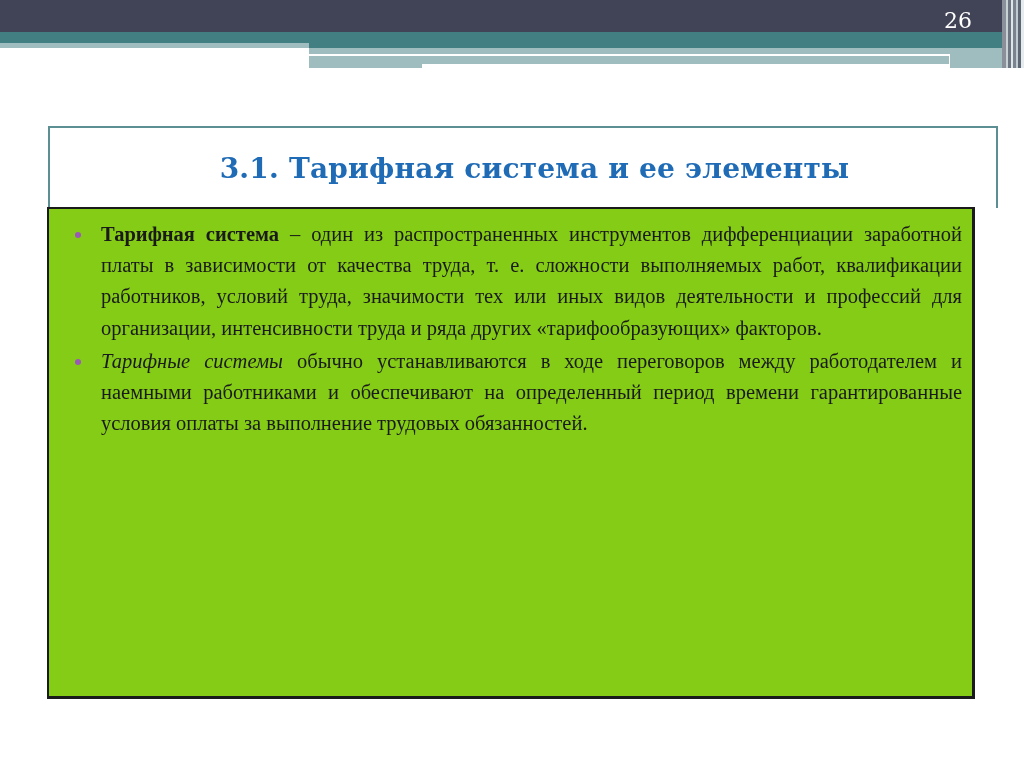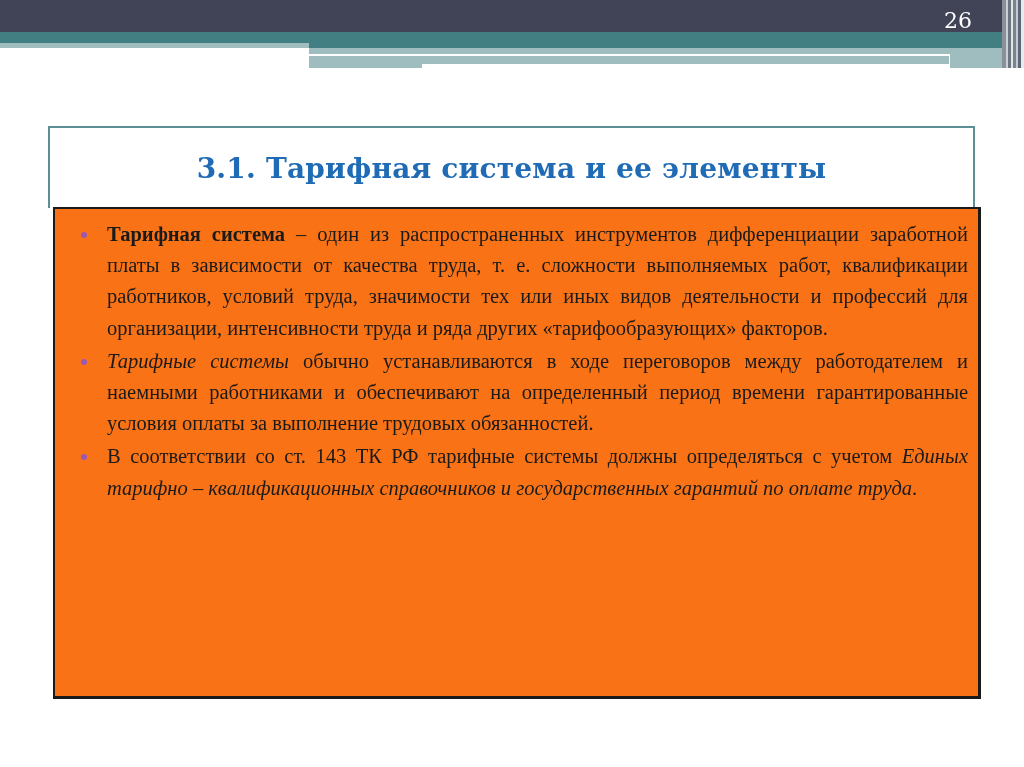--- a/index.html
+++ b/index.html
@@ -18,30 +18,30 @@
   .stripe-d { position: absolute; left: 422px; top: 64px; width: 528px; height: 4px; background: #ffffff; }
   .vlines { position: absolute; right: 0; top: 0; width: 22px; height: 68px; display: flex; }
   .vlines span { display: block; height: 100%; }
   .slide-num {
     position: absolute; right: 52px; top: 8px;
     color: #ffffff; font-size: 22px; font-family: "DejaVu Serif", serif;
   }
   .title-box {
     position: absolute; left: 48px; top: 126px; width: 923px; height: 80px;
     border: 2px solid #5b8f93; border-bottom: none; background: #ffffff;
-    display: flex; align-items: center; justify-content: center;
+    display: flex; align-items: center; justify-content: center; padding-left: 23px;
   }
   .title-text {
     color: #1f6bb5; font-weight: bold; font-size: 28px;
     font-family: "DejaVu Serif", serif; letter-spacing: 0.2px;
   }
   .body-box {
-    position: absolute; left: 53px; top: 207px; width: 923px; height: 487px;
+    position: absolute; left: 47px; top: 207px; width: 923px; height: 487px;
     border: 2px solid #1a1a1a; border-right-width: 3px; border-bottom-width: 3px;
-    background: #f97316;
+    background: #84cc16;
   }
   .bullets { list-style: none; margin: 0; padding: 10px 10px 0 52px; }
   .bullets li {
     position: relative; font-size: 20.5px; line-height: 31.2px; color: #1a1a1a;
     text-align: justify; margin-bottom: 2px;
     font-family: "Liberation Serif", "DejaVu Serif", serif;
   }
   .bullets li .dot {
     position: absolute; left: -26px; top: 13px; width: 6px; height: 6px;
     border-radius: 50%; background: #9b59b6;
@@ -78,17 +78,14 @@
 </div>
 
 <div class="body-box">
   <ul class="bullets">
     <li>
       <span class="dot"></span><span class="b">Тарифная система</span><span> – один из распространенных инструментов дифференциации заработной платы в зависимости от качества труда, т. е. сложности выполняемых работ, квалификации работников, условий труда, значимости тех или иных видов деятельности и профессий для организации, интенсивности труда и ряда других «тарифообразующих» факторов.</span>
     </li>
     <li>
       <span class="dot"></span><span class="i">Тарифные системы</span><span> обычно устанавливаются в ходе переговоров между работодателем и наемными работниками и обеспечивают на определенный период времени гарантированные условия оплаты за выполнение трудовых обязанностей.</span>
     </li>
-    <li>
-      <span class="dot"></span><span>В соответствии со ст. 143 ТК РФ тарифные системы должны определяться с учетом </span><span class="i">Единых тарифно – квалификационных справочников и государственных гарантий по оплате труда</span><span>.</span>
-    </li>
   </ul>
 </div>
 
 </body></html>

